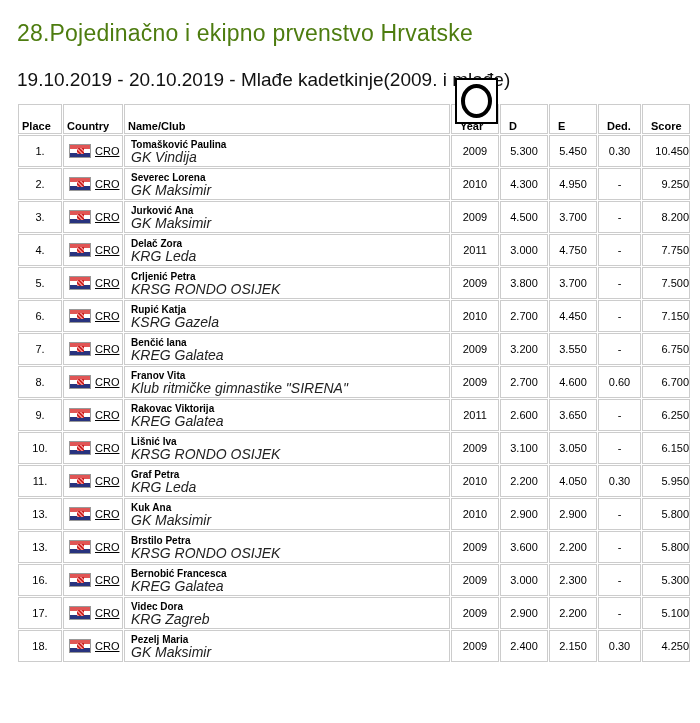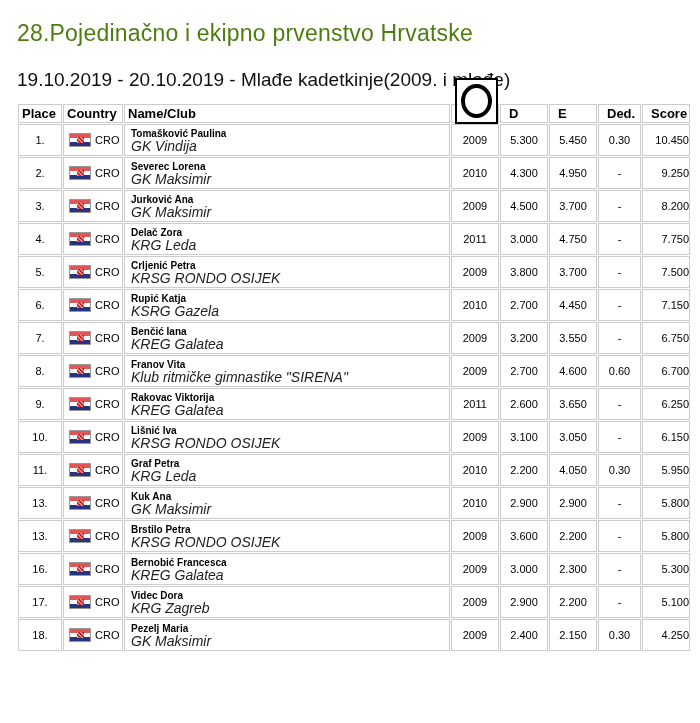--- a/index.html
+++ b/index.html
@@ -52,35 +52,35 @@
     table-layout: fixed;
     width: 668px;
   }
   table.results th, table.results td {
     border: 1px solid #cccccc;
     background: #fff;
     overflow: hidden;
     white-space: nowrap;
   }
   table.results th {
-    font-size: 13px;
+    font-size: 11px;
     font-weight: 700;
     text-align: left;
     height: 17px;
-    padding: 1px 2px 1px 3px;
+    padding: 15px 2px 1px 3px;
     vertical-align: middle;
   }
   table.results th.num { padding-left: 8px; }
   table.results td {
     height: 28px;
     vertical-align: middle;
     font-size: 11px;
   }
   td.place { text-align: center; font-size: 12px; }
-  td.country { padding-left: 6px; }
+  td.country { padding-left: 6px; text-decoration: underline; }
   .country-inner { display: flex; align-items: center; gap: 5px; font-size: 11px; }
   td.nameclub { padding: 2px 6px; line-height: 13px; }
   .athlete-name { font-weight: 700; font-size: 10px; }
   .athlete-club { font-style: italic; font-size: 14px; color: #222; }
   td.num { text-align: center; }
   td.score { font-weight: 400; text-align: right; }
 
   .flag {
     position: relative;
     width: 20px; height: 12px;

